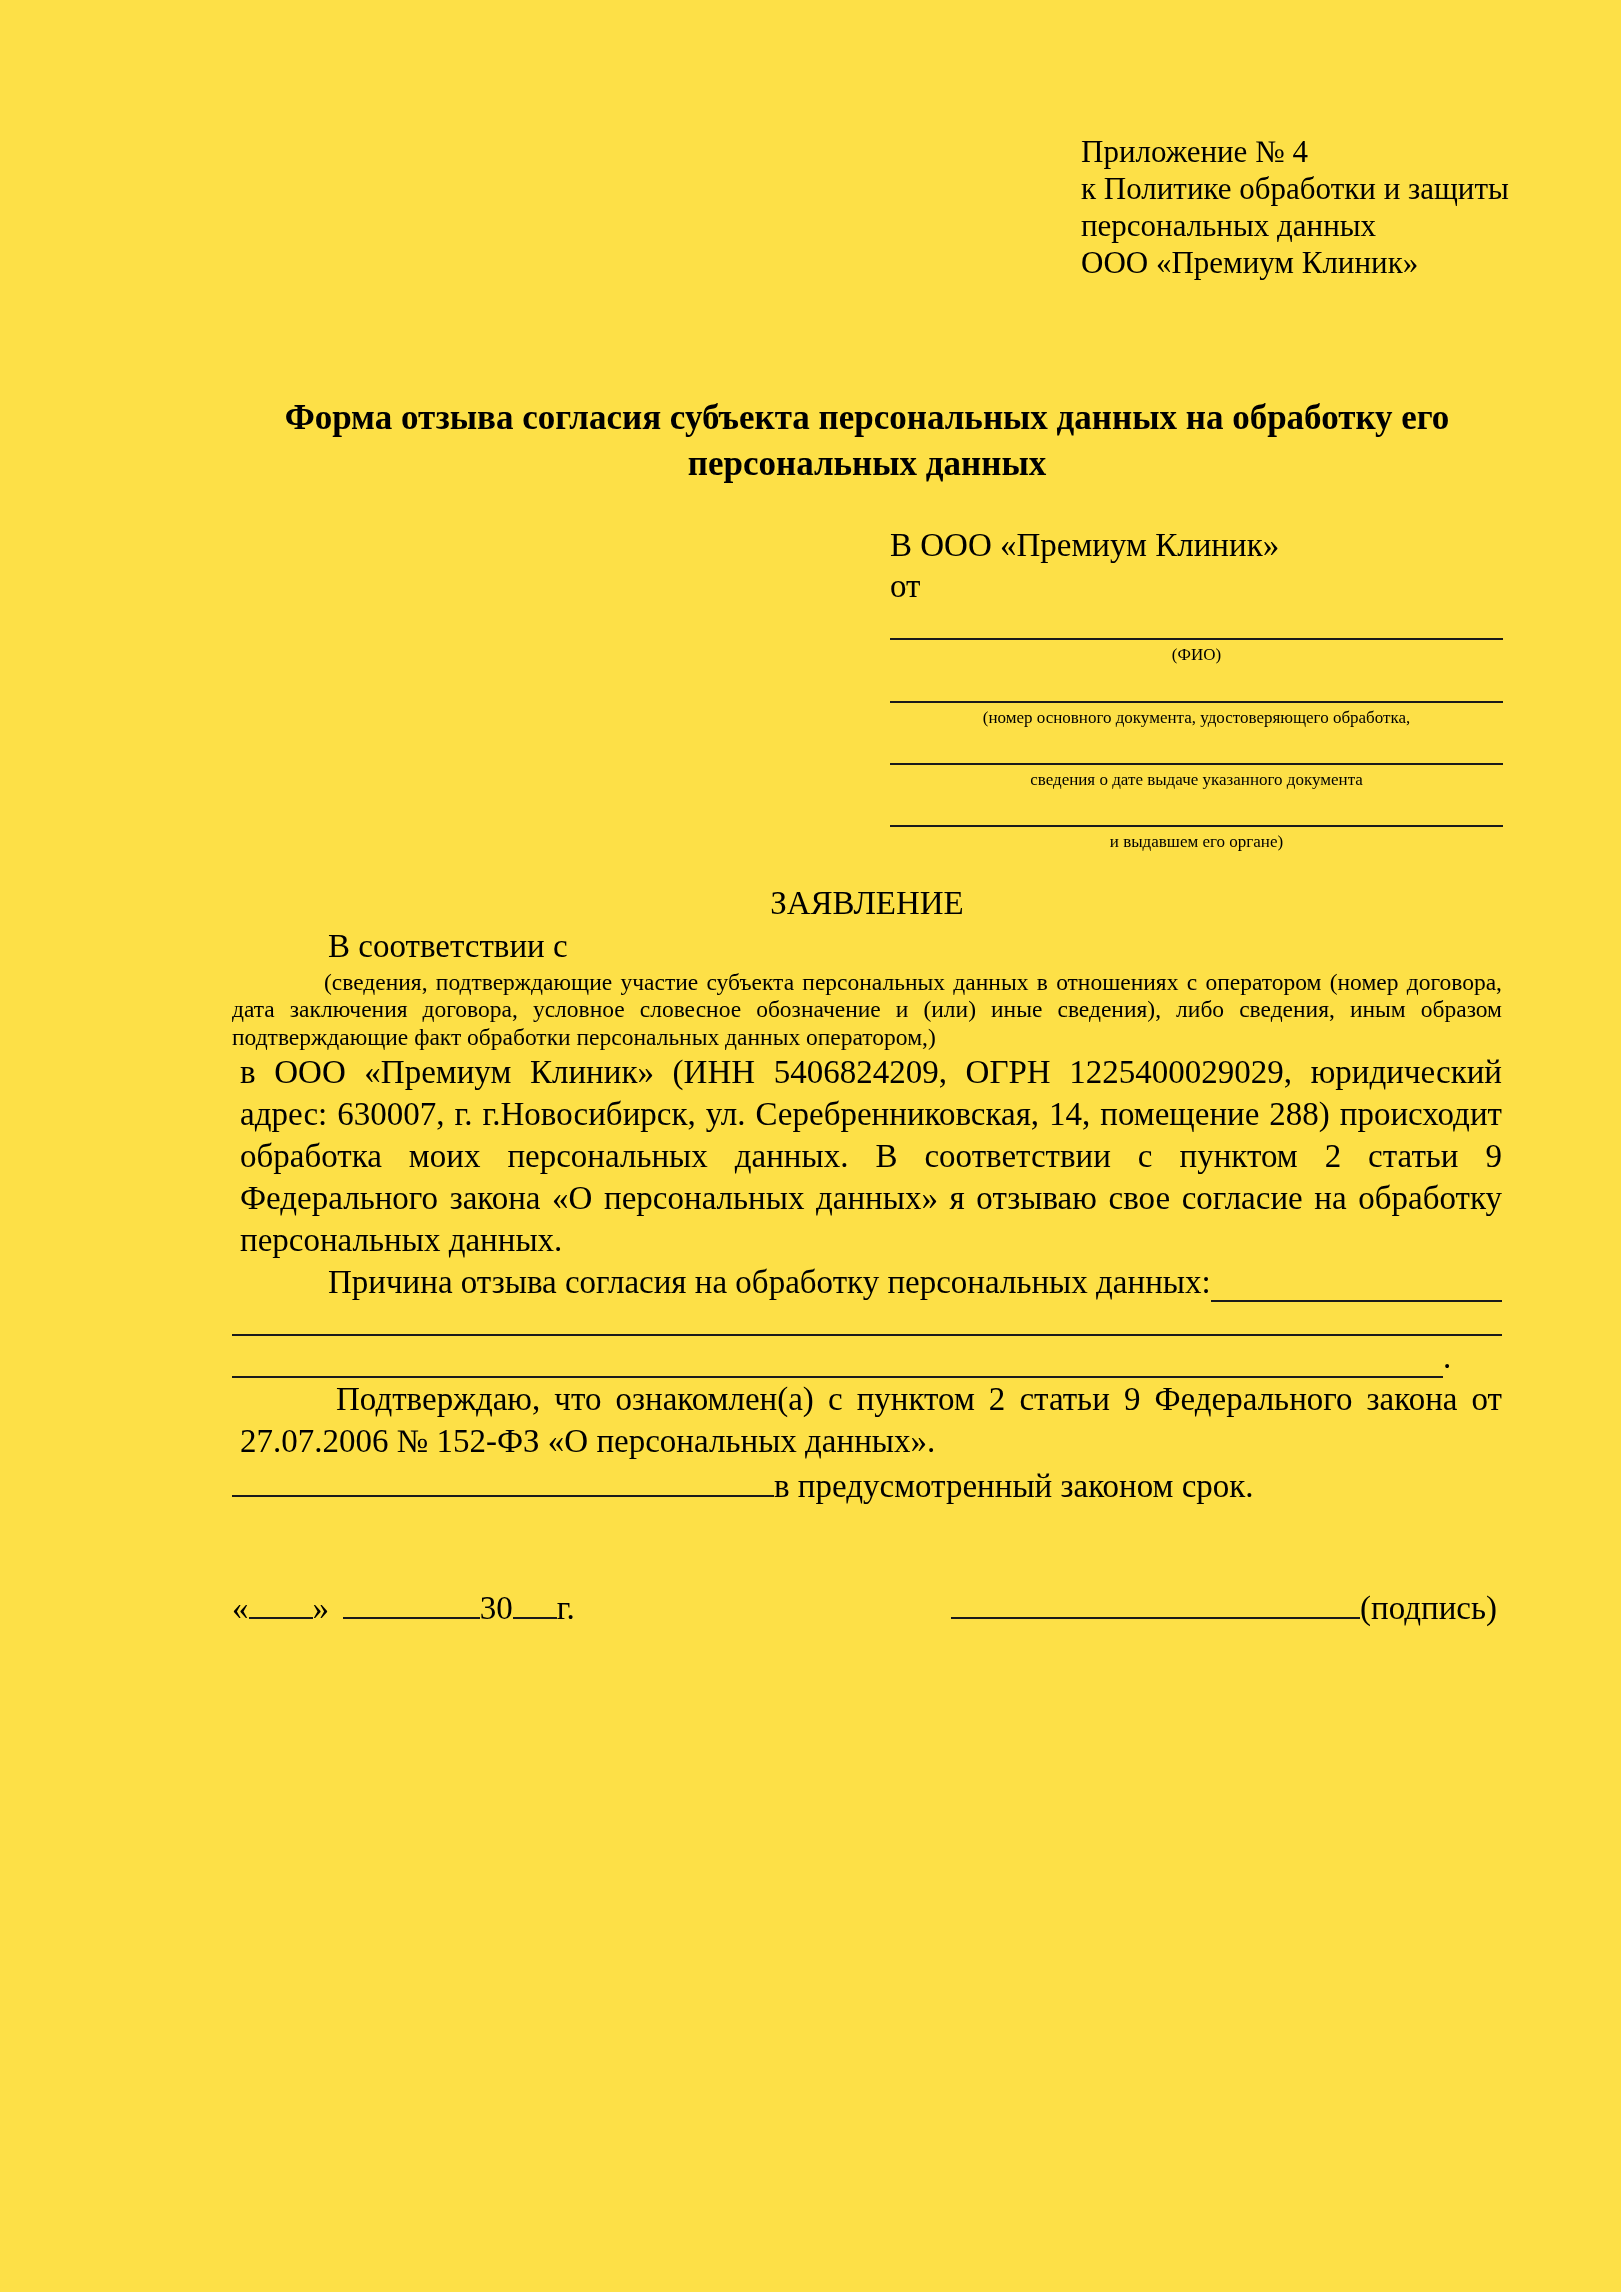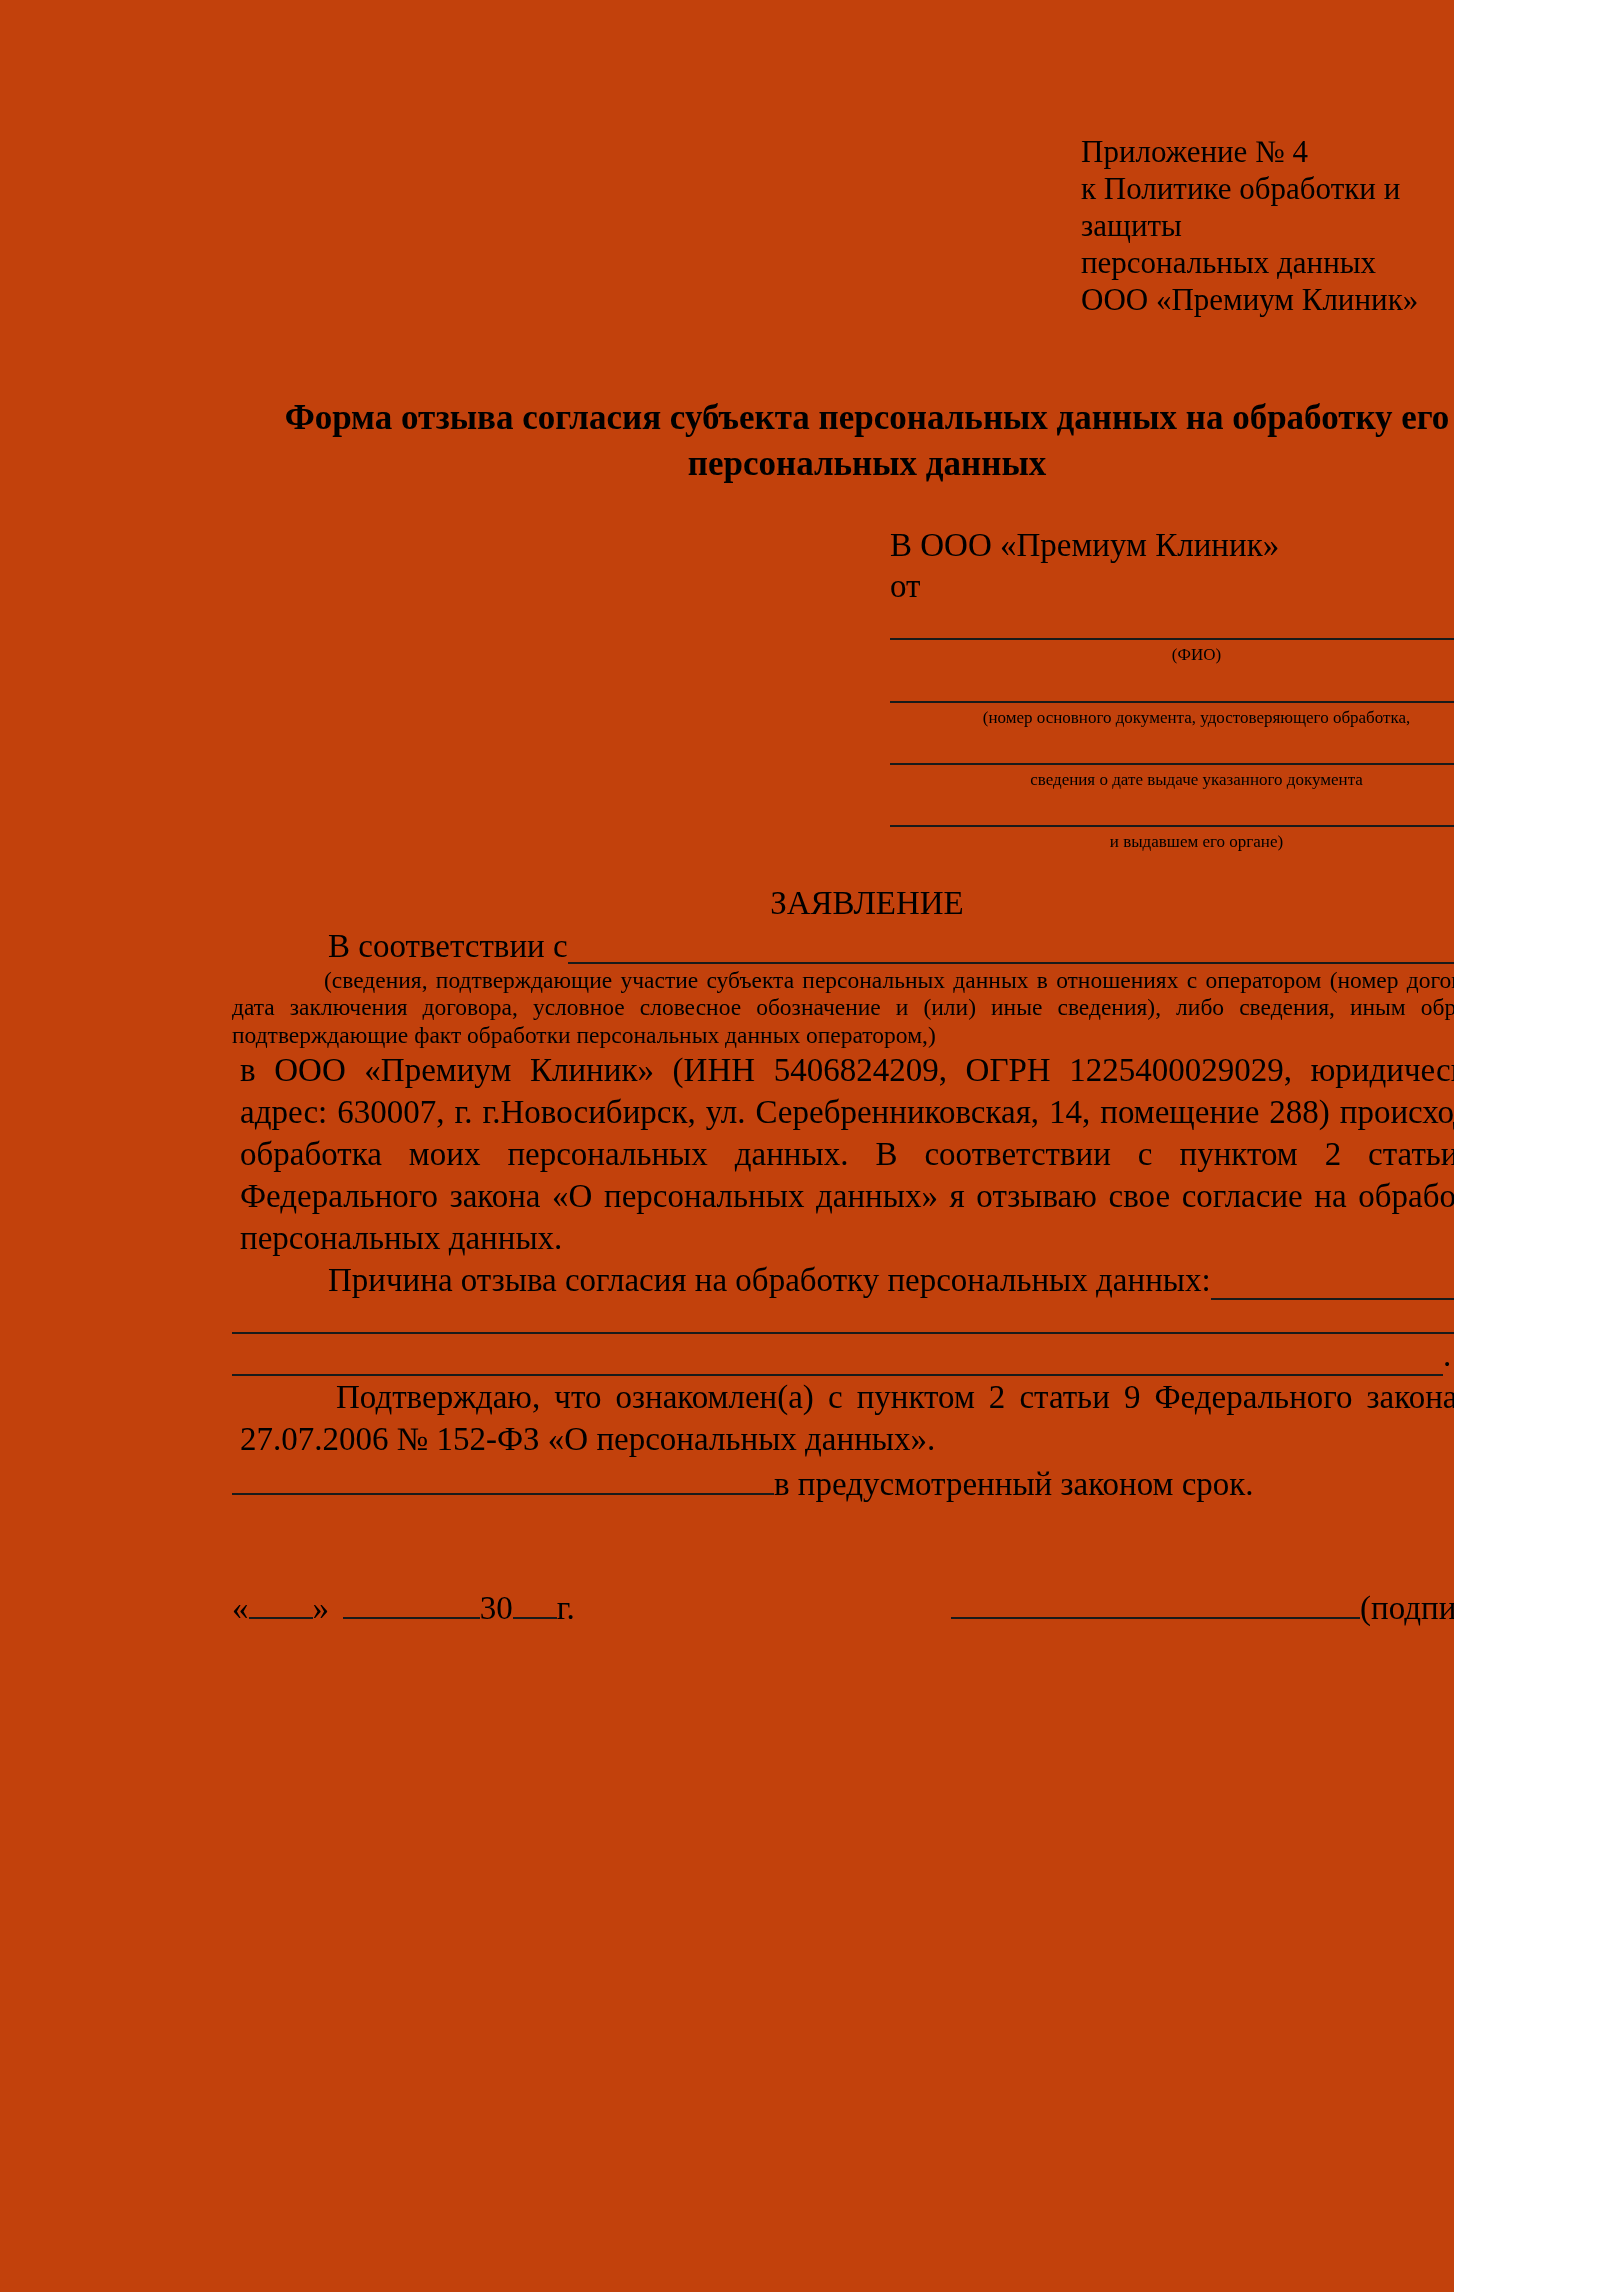--- a/index.html
+++ b/index.html
@@ -1,19 +1,19 @@
 <!DOCTYPE html>
 <html lang="ru"><head>
 <meta charset="utf-8">
 <style>
   html,body{margin:0;padding:0;background:#ffffff;}
   .page{
     position:relative;
-    width:1454px;height:2293px;
-    background:#c2410c;color:#000;
+    width:1621px;height:2293px;
+    background:#fde047;color:#000;
     font-family:"Liberation Serif","DejaVu Serif",serif;
     overflow:hidden;
   }
   
   .appendix{
     position:absolute;left:1081px;top:133px;
     font-size:31px;line-height:37px;
   }
   
   .doc-title{
@@ -32,21 +32,21 @@
   }
   
   .main{
     position:absolute;left:232px;top:882px;width:1270px;
     font-size:33px;line-height:42px;
   }
   .statement-heading{text-align:center;line-height:43px;}
   .flexline{display:flex;align-items:flex-start;}
   .flexline .prefix{white-space:nowrap;}
   .fill-rule{flex:1;height:37px;border-bottom:2.9px solid #1a1a1a;}
-  .accordance{padding-left:96px;}
+  .accordance{padding-left:96px;flex-direction:column;}
   .footnote{
     font-size:23.5px;line-height:27.4px;text-align:justify;text-indent:92px;
   }
   .body-par{text-align:justify;margin-left:8px;}
   .indent{text-indent:96px;}
   .reason{padding-left:96px;margin-top:0;}
   .reason .fill-rule{height:39px;}
   .blank-line{display:flex;align-items:flex-end;}
   .blank-rule{border-bottom:2.9px solid #1a1a1a;}
   .blank-rule.first{flex:1;height:31px;}

